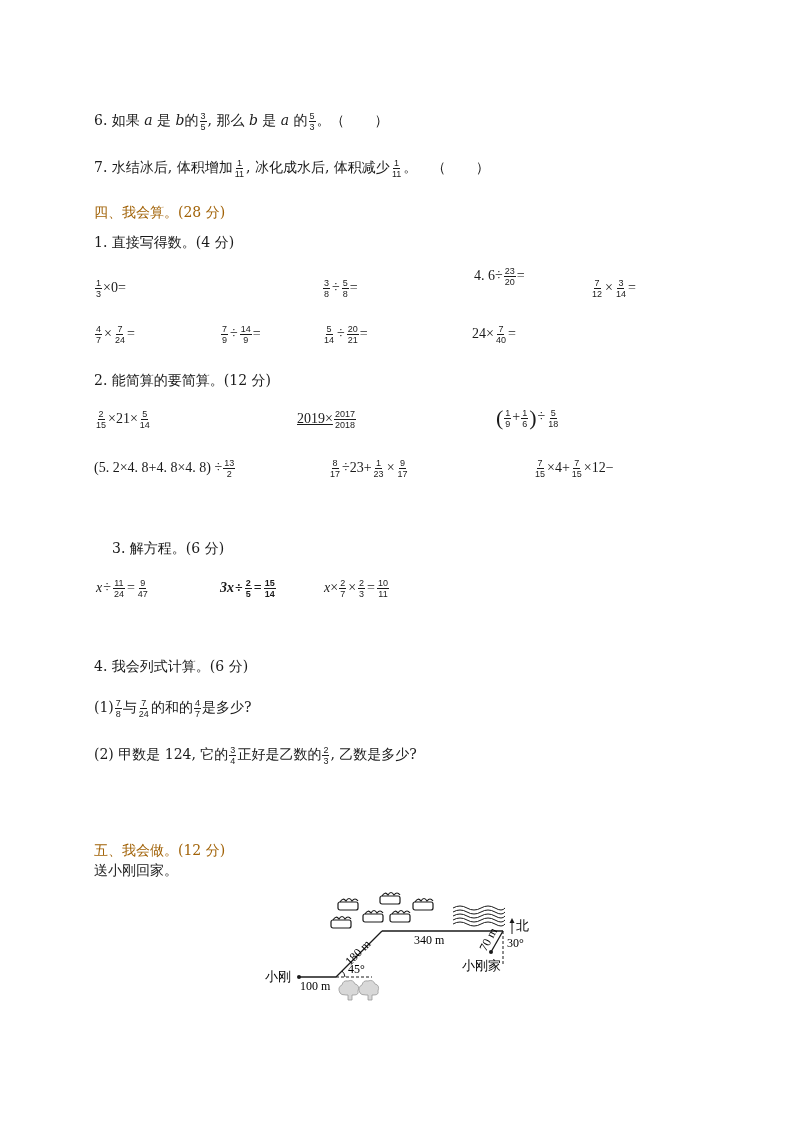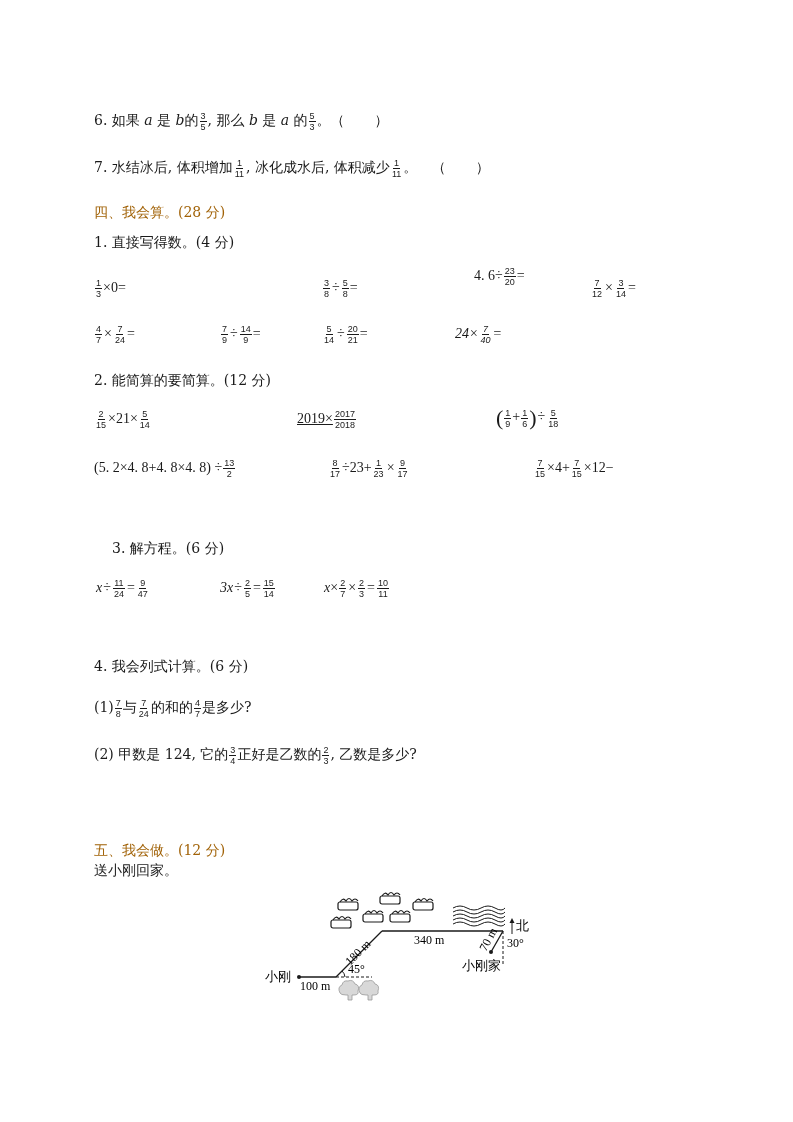--- a/index.html
+++ b/index.html
@@ -113,21 +113,21 @@
 </div>
 <div class="abs math" style="left:322px; top:324px;">
   <span class="frac small">
       <span class="num">5</span>
       <span class="den">14</span>
     </span><span class="op">÷</span><span class="frac small">
       <span class="num">20</span>
       <span class="den">21</span>
     </span><span>=</span>
 </div>
-<div class="abs math" style="left:455px; top:324px;font-style:italic;">
+<div class="abs math" style="left:472px; top:324px;">
   <span>24×</span><span class="frac small">
       <span class="num">7</span>
       <span class="den">40</span>
     </span><span>=</span>
 </div>
 
 <div class="abs line" style="left:94px; top:370px;">2. 能简算的要简算。(12 分)</div>
 
 <div class="abs math" style="left:94px; top:409px;">
   <span class="frac small">
@@ -189,21 +189,21 @@
 
 <div class="abs math" style="left:96px; top:578px;">
   <span class="ital">x</span><span class="op">÷</span><span class="frac small">
       <span class="num">11</span>
       <span class="den">24</span>
     </span><span class="op">=</span><span class="frac small">
       <span class="num">9</span>
       <span class="den">47</span>
     </span>
 </div>
-<div class="abs math" style="left:220px; top:578px;">
+<div class="abs math" style="left:220px; top:578px;font-weight:bold;">
   <span class="ital">3x</span><span class="op">÷</span><span class="frac small">
       <span class="num">2</span>
       <span class="den">5</span>
     </span><span class="op">=</span><span class="frac small">
       <span class="num">15</span>
       <span class="den">14</span>
     </span>
 </div>
 <div class="abs math" style="left:324px; top:578px;">
   <span class="ital">x</span><span>×</span><span class="frac small">

